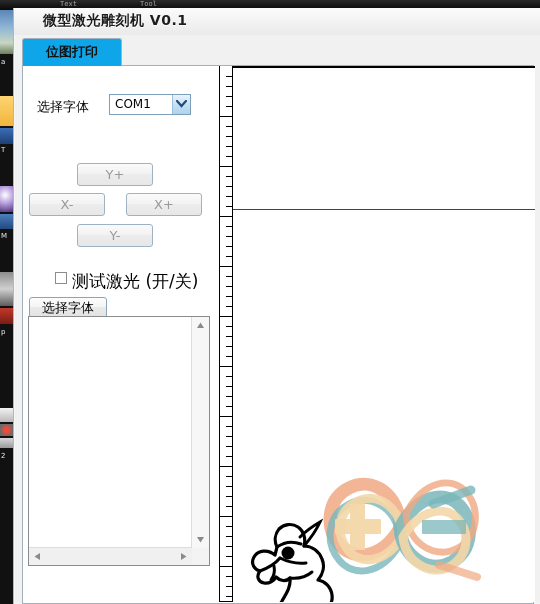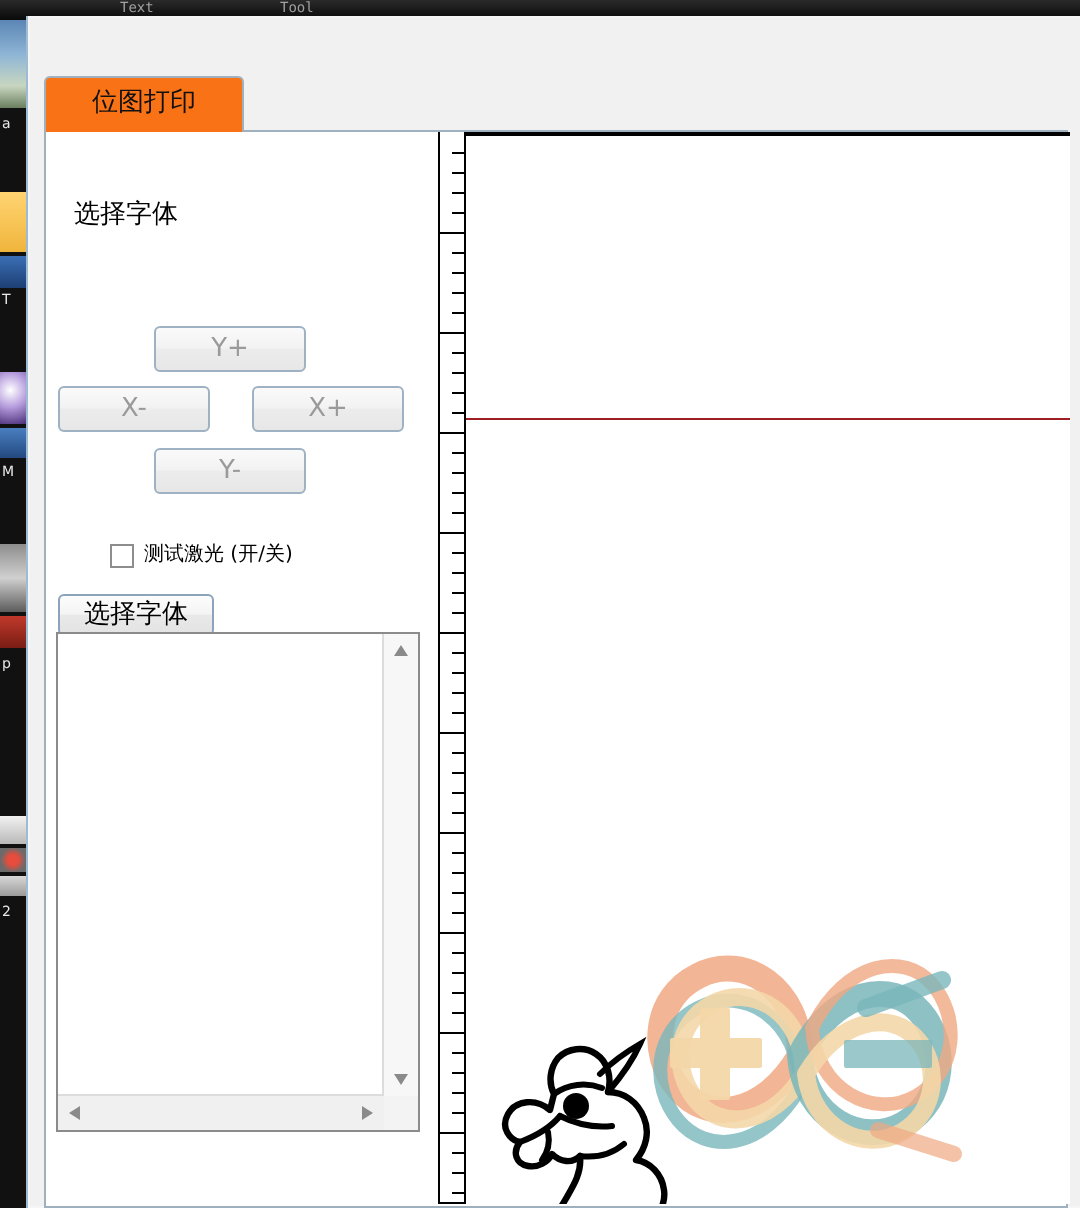--- a/index.html
+++ b/index.html
@@ -39,21 +39,21 @@
     color:#1d1d1d;letter-spacing:.5px;white-space:nowrap;
     text-shadow:0 1px 0 #fff;}
 
   
   #tabstrip{position:absolute;left:8px;top:30px;width:512px;height:28px;}
   .tab{position:absolute;top:0;height:28px;box-sizing:border-box;
     border:1px solid #a9b6c4;border-bottom:none;
     border-radius:3px 3px 0 0;
     text-align:center;line-height:26px;font-size:13px;color:#111;
     white-space:nowrap;}
-  .tab.active{left:0;width:100px;background:#f97316;z-index:3;border-color:#9fb0bf;}
+  .tab.active{left:0;width:100px;background:#0ea5e9;z-index:3;border-color:#9fb0bf;font-weight:bold;}
   .tab.inactive{left:106px;width:100px;z-index:2;
     background:linear-gradient(180deg,#fbfbfb 0%,#ededed 55%,#e2e2e2 100%);
     border-color:#b3bfca;color:#111;}
   #tabline{position:absolute;left:8px;top:57px;width:512px;height:1px;background:#9fb0bf;z-index:1;}
 
   
   #panel{position:absolute;left:8px;top:58px;width:512px;height:538px;
     background:#fff;border-left:1px solid #9fb0bf;border-right:1px solid #9fb0bf;
     border-bottom:1px solid #9fb0bf;box-sizing:border-box;}
 
@@ -76,21 +76,21 @@
     background:linear-gradient(180deg,#fdfdfd 0%,#f4f4f4 48%,#e9e9e9 50%,#e3e3e3 100%);
     text-align:center;font-size:13px;color:#000;white-space:nowrap;}
   .btn3d.dis{color:#9a9a9a;
     background:linear-gradient(180deg,#fafafa 0%,#f2f2f2 48%,#ececec 50%,#e7e7e7 100%);
     border-color:#9eb2c4;}
 
   
   #chkrow{position:absolute;left:32px;top:204px;height:18px;}
   #chkbox{position:absolute;left:0;top:2px;width:12px;height:12px;
     border:1px solid #8d8d8d;background:#fff;box-sizing:border-box;}
-  #chklbl{position:absolute;left:17px;top:0px;font-size:10px;white-space:nowrap;}
+  #chklbl{position:absolute;left:17px;top:0px;font-size:17px;white-space:nowrap;}
 
   
   #taWrap{position:absolute;left:5px;top:250px;width:182px;height:250px;
     border:1px solid #8b8b8b;box-sizing:border-box;background:#fff;}
   #taArea{position:absolute;left:0;top:0;right:17px;bottom:17px;background:#fff;}
   #vbar{position:absolute;right:0;top:0;width:17px;bottom:17px;
     background:#f7f7f7;border-left:1px solid #dcdcdc;}
   #hbar{position:absolute;left:0;bottom:0;right:17px;height:17px;
     background:#f0f0f0;border-top:1px solid #dcdcdc;}
   #corner{position:absolute;right:0;bottom:0;width:17px;height:17px;background:#f3f3f3;}
@@ -132,32 +132,43 @@
     <span class="lbl" style="top:318px;">p</span>
     <div class="ico" style="top:398px;height:14px;background:linear-gradient(180deg,#f2f2f2,#b9b9b9);"></div>
     <div class="ico" style="top:414px;height:12px;background:radial-gradient(circle at 50% 50%,#e74c3c 30%,#6b6b6b 70%);"></div>
     <div class="ico" style="top:428px;height:10px;background:linear-gradient(180deg,#d8d8d8,#9a9a9a);"></div>
     <span class="lbl" style="top:442px;">2</span>
   </div>
 </div>
 
 <div id="app">
 
+  <div id="titlebar">
+    <div id="title">微型激光雕刻机 V0.1</div>
+  </div>
 
   <div id="tabline"></div>
   <div id="tabstrip">
     <div class="tab active">位图打印</div>
   </div>
 
   <div id="panel">
 
     <div id="controls">
 
       <div class="lbl-cn" style="left:14px;top:32px;">选择字体</div>
 
+      <div id="combo">
+        <span class="val">COM1</span>
+        <span class="btn">
+          <svg width="11" height="8" viewBox="0 0 11 8">
+              <path d="M1 1 L5.5 6 L10 1" stroke="#1c4f7c" stroke-width="2.2" fill="none" stroke-linecap="square"></path>
+            </svg>
+        </span>
+      </div>
 
 
       <div class="btn3d dis" style="left:54px;top:97px;width:76px;height:23px;line-height:21px;">Y+</div>
       <div class="btn3d dis" style="left:6px;top:127px;width:76px;height:23px;line-height:21px;">X-</div>
       <div class="btn3d dis" style="left:103px;top:127px;width:76px;height:23px;line-height:21px;">X+</div>
       <div class="btn3d dis" style="left:54px;top:158px;width:76px;height:23px;line-height:21px;">Y-</div>
 
       <div id="chkrow">
         <span id="chkbox"></span>
         <span id="chklbl">测试激光 (开/关)</span>

